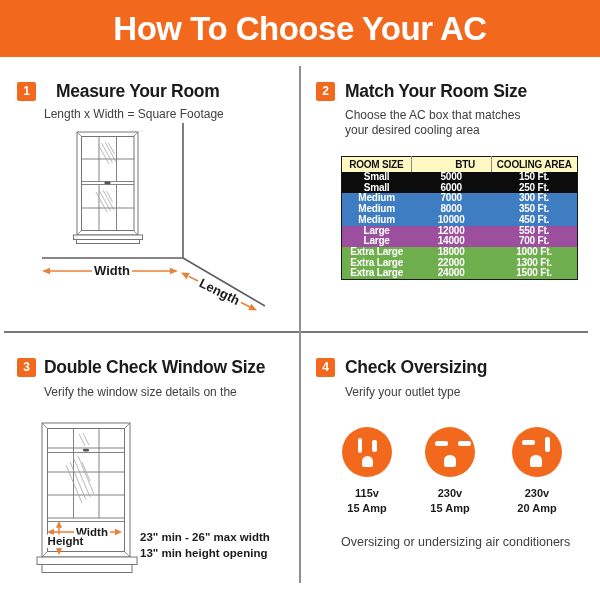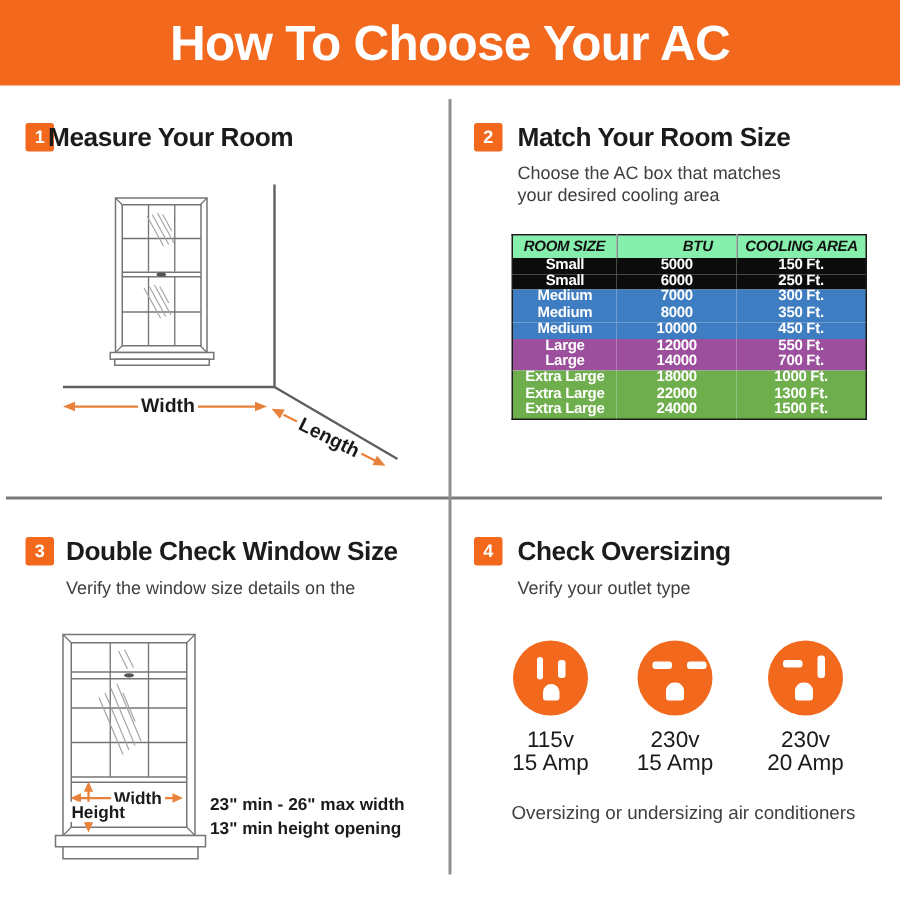--- a/index.html
+++ b/index.html
@@ -24,34 +24,34 @@
     color:#fff;font-size:12px;font-weight:bold;text-align:center;line-height:19px;
   }
   .qtitle{font-size:17.5px;font-weight:bold;color:#1b1b1b;letter-spacing:-0.3px;line-height:20px;}
   .qsub{font-size:12px;color:#404040;line-height:15px;}
   .spec{font-size:11.5px;font-weight:bold;color:#1b1b1b;line-height:16px;}
   .note{font-size:12.5px;color:#404040;line-height:16px;}
   
   .table-wrap{left:341px;top:156px;width:237px;}
   table{width:100%;border-collapse:collapse;border:1.5px solid #1a1a1a;table-layout:fixed;}
   th{
-    background:#86efac;color:#111;font-size:10px;font-weight:bold;text-align:center;
-    height:15px;padding:0;border-right:1px solid #8a8a8a;letter-spacing:-0.2px;font-style:italic;
+    background:#fef9c3;color:#111;font-size:10px;font-weight:bold;text-align:center;
+    height:15px;padding:0;border-right:1px solid #8a8a8a;letter-spacing:-0.2px;
   }
   th:last-child{border-right:none;}
   td{
     font-size:10px;font-weight:bold;color:#fff;text-align:center;
     height:10.7px;line-height:10.7px;padding:0;letter-spacing:-0.2px;
   }
   
   .outlet{position:absolute;top:427px;width:70px;text-align:center;}
   .outlet-circle{width:50px;height:50px;border-radius:50%;background:var(--brand);margin:0 auto 9px auto;position:relative;}
   .slot{position:absolute;background:#fff;border-radius:2px;}
   .ground{border-radius:5.5px 5.5px 2px 2px;}
-  .outlet-label{font-size:15px;font-weight:normal;color:#1b1b1b;line-height:15px;}
+  .outlet-label{font-size:11px;font-weight:bold;color:#1b1b1b;line-height:15px;}
   
   .frame-line{stroke:#757575;stroke-width:1;fill:#fff;}
   .thin-line{stroke:#757575;stroke-width:0.9;fill:none;}
   .wall-line{stroke:#5f5f5f;stroke-width:1.6;fill:none;}
   .reflect{stroke:#a6a6a6;stroke-width:0.8;fill:none;}
   .arrow-fill{fill:var(--arrow);}
   .arrow-line{stroke:var(--arrow);stroke-width:1.5;fill:none;}
   .svg-label{font-family:"Liberation Sans","DejaVu Sans",sans-serif;font-weight:bold;fill:#1b1b1b;}
 </style>
 </head>
@@ -60,21 +60,22 @@
 <div id="canvas" style="--brand: #F2691E; --arrow: #E8813A;">
 
   <div class="abs header">
     <div class="header-title">How To Choose Your AC</div>
   </div>
 
   <div class="abs divider-h"></div>
   <div class="abs divider-v"></div>
 
   <div class="abs badge" style="left:17px;top:82px;">1</div>
-  <div class="abs qtitle" style="left:32px;top:81px;">Measure Your Room</div>
+  <div class="abs qtitle" style="left:56px;top:81px;">Measure Your Room</div>
+  <div class="abs qsub" style="left:44px;top:107px;">Length x Width = Square Footage</div>
 
   <svg class="abs" style="left:10px;top:115px;" width="280" height="200" viewBox="0 0 280 200">
 
     <g class="wall-line">
       <path d="M173,8 V143 M32,143 H173 M173,143 L255,191"></path>
     </g>
 
     <g class="frame-line">
       <rect x="67" y="17" width="61" height="103"></rect>
       <rect x="71.5" y="21.5" width="52.5" height="94"></rect>

